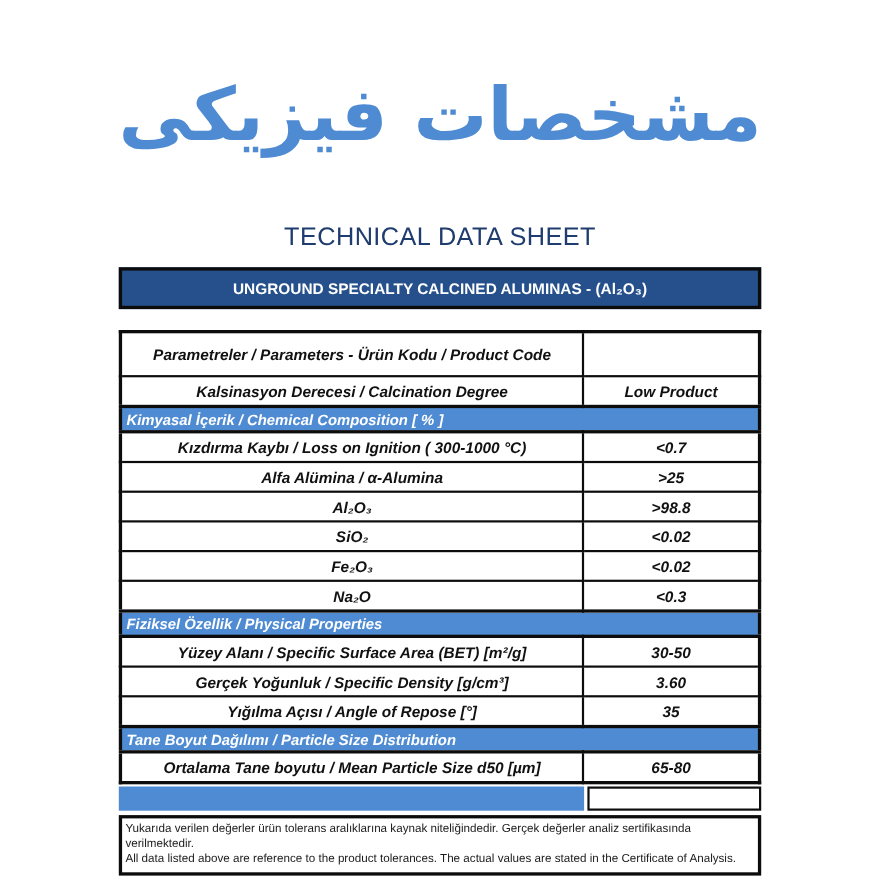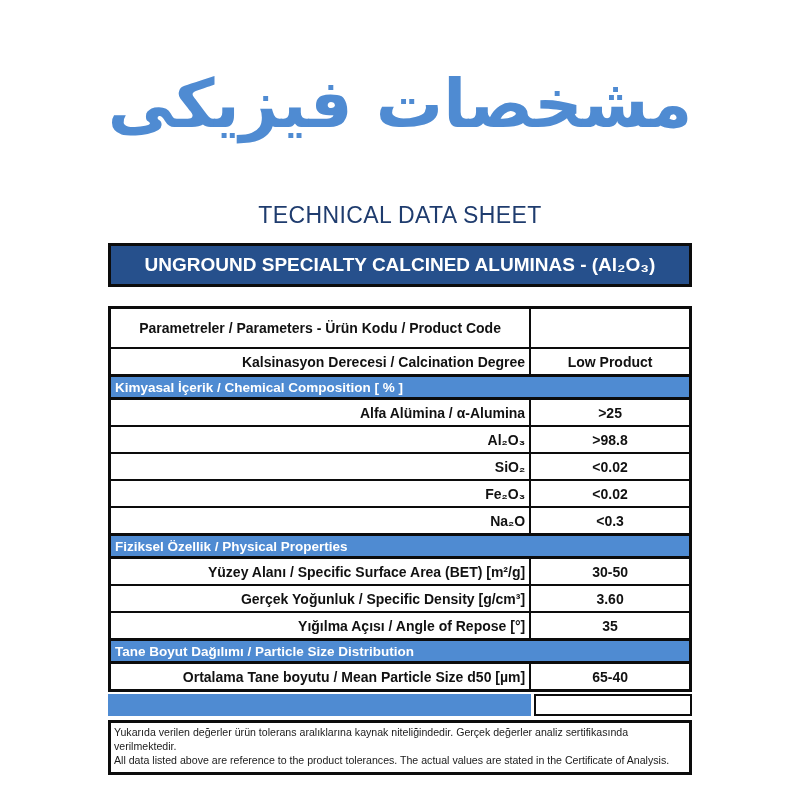--- a/index.html
+++ b/index.html
@@ -37,47 +37,48 @@
     color: #1f3c6e;
     letter-spacing: 0.4px;
   }
   .navy-bar {
     width: 578px;
     margin: 14px auto 0 auto;
     background: #26508c;
     border: 3px solid #0c0c0c;
     color: #ffffff;
     font-weight: 700;
-    font-size: 19px;
+    font-size: 14px;
     text-align: center;
     padding: 8px 0;
   }
   table.main-table {
     width: 584px;
     margin: 19px auto 0 auto;
     border-collapse: collapse;
     border: 3px solid #0c0c0c;
     table-layout: fixed;
   }
   table.main-table td {
     border: 2px solid #0c0c0c;
     padding: 3px 4px;
     font-size: 14px;
     font-weight: 700;
     color: #111111;
     overflow: hidden;
     white-space: nowrap;
+    font-style: italic;
   }
   td.param-header {
     height: 32px;
     text-align: center;
     vertical-align: middle;
   }
   td.label-cell {
-    text-align: right;
+    text-align: center;
     height: 19px;
   }
   td.value-cell {
     text-align: center;
     vertical-align: middle;
   }
   tr.section-row td {
     background: #4f8bd2;
     color: #ffffff;
     font-size: 13.5px;
@@ -139,20 +140,24 @@
       <tr>
         <td class="label-cell">Kalsinasyon Derecesi / Calcination Degree</td>
         <td class="value-cell">Low Product</td>
       </tr>
 
       <tr class="section-row">
         <td colspan="2">Kimyasal İçerik / Chemical Composition [ % ]</td>
       </tr>
 
       <tr>
+        <td class="label-cell">Kızdırma Kaybı / Loss on Ignition ( 300-1000 °C)</td>
+        <td class="value-cell">&lt;0.7</td>
+      </tr>
+      <tr>
         <td class="label-cell">Alfa Alümina / α-Alumina</td>
         <td class="value-cell">&gt;25</td>
       </tr>
       <tr>
         <td class="label-cell">Al₂O₃</td>
         <td class="value-cell">&gt;98.8</td>
       </tr>
       <tr>
         <td class="label-cell">SiO₂</td>
         <td class="value-cell">&lt;0.02</td>
@@ -182,21 +187,21 @@
         <td class="label-cell">Yığılma Açısı / Angle of Repose [°]</td>
         <td class="value-cell">35</td>
       </tr>
 
       <tr class="section-row">
         <td colspan="2">Tane Boyut Dağılımı / Particle Size Distribution</td>
       </tr>
 
       <tr>
         <td class="label-cell">Ortalama Tane boyutu / Mean Particle Size d50  [µm]</td>
-        <td class="value-cell">65-40</td>
+        <td class="value-cell">65-80</td>
       </tr>
     </tbody>
   </table>
 
   <div class="blue-row">
     <div class="blue-cell"></div>
     <div class="white-cell"></div>
   </div>
 
   <div class="footnote-box">

